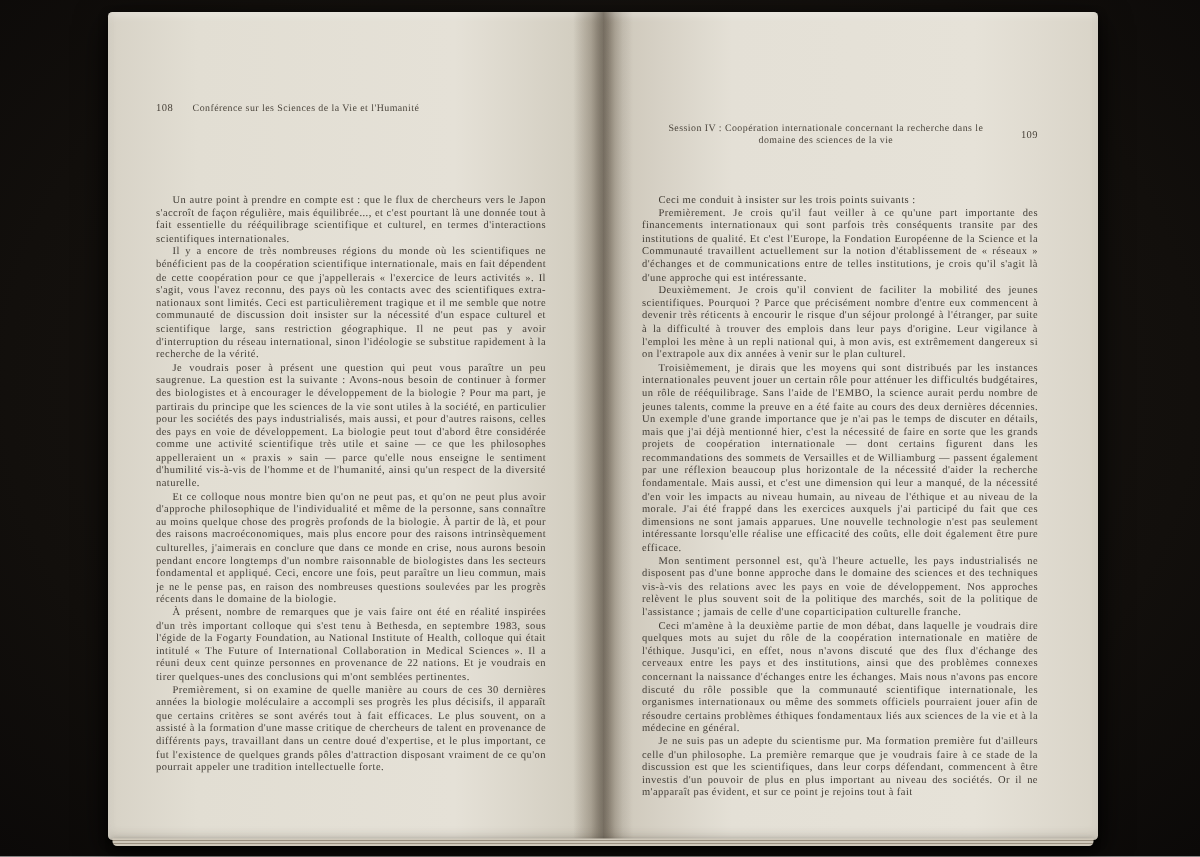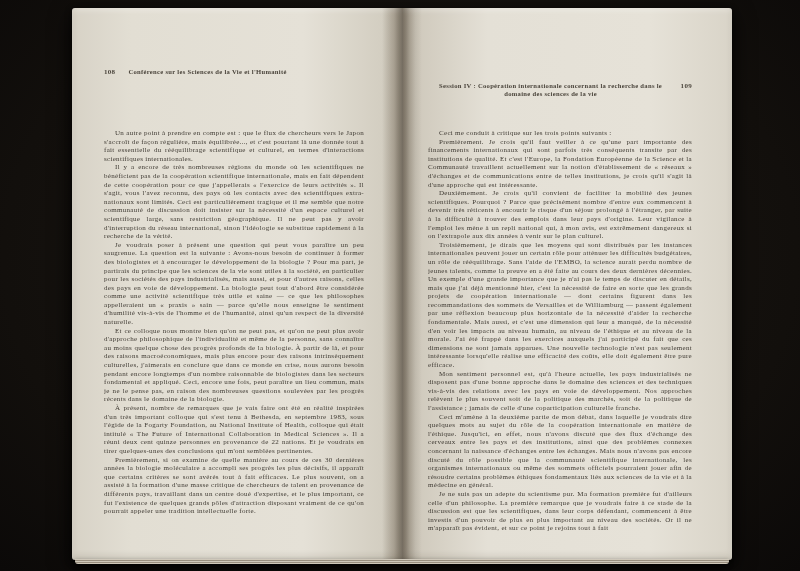--- a/index.html
+++ b/index.html
@@ -67,22 +67,21 @@
       #9a9080 1px, #9a9080 2px);
     box-shadow: 0 2px 4px rgba(0,0,0,0.6);
   }
   .header {
     position: absolute;
     top: 60px;
     font-size: 6.6px;
     letter-spacing: 0.3px;
     color: #4b453c;
     display: flex;
-    align-items: flex-start;
-    font-weight: bold;
+    align-items: center;
   }
   .left-header {
     left: 32px;
     right: 38px;
   }
   .right-header {
     left: 26px;
     right: 40px;
     justify-content: flex-end;
     margin-top: 14px;
@@ -146,21 +145,21 @@
         <p class="para">Premièrement, si on examine de quelle manière au cours de ces 30 dernières années la biologie moléculaire a accompli ses progrès les plus décisifs, il apparaît que certains critères se sont avérés tout à fait efficaces. Le plus souvent, on a assisté à la formation d'une masse critique de chercheurs de talent en provenance de différents pays, travaillant dans un centre doué d'expertise, et le plus important, ce fut l'existence de quelques grands pôles d'attraction disposant vraiment de ce qu'on pourrait appeler une tradition intellectuelle forte.</p>
       </div>
   </div>
 
   <div class="page right">
     <div class="header right-header">
       <span class="htitle">Session IV : Coopération internationale concernant la recherche dans le domaine des sciences de la vie</span>
       <span class="pnum">109</span>
     </div>
     <div class="body-text">
-        <p class="para">Ceci me conduit à critique sur les trois points suivants :</p>
+        <p class="para">Ceci me conduit à insister sur les trois points suivants :</p>
         <p class="para">Premièrement. Je crois qu'il faut veiller à ce qu'une part importante des financements internationaux qui sont parfois très conséquents transite par des institutions de qualité. Et c'est l'Europe, la Fondation Européenne de la Science et la Communauté travaillent actuellement sur la notion d'établissement de « réseaux » d'échanges et de communications entre de telles institutions, je crois qu'il s'agit là d'une approche qui est intéressante.</p>
         <p class="para">Deuxièmement. Je crois qu'il convient de faciliter la mobilité des jeunes scientifiques. Pourquoi ? Parce que précisément nombre d'entre eux commencent à devenir très réticents à encourir le risque d'un séjour prolongé à l'étranger, par suite à la difficulté à trouver des emplois dans leur pays d'origine. Leur vigilance à l'emploi les mène à un repli national qui, à mon avis, est extrêmement dangereux si on l'extrapole aux dix années à venir sur le plan culturel.</p>
         <p class="para">Troisièmement, je dirais que les moyens qui sont distribués par les instances internationales peuvent jouer un certain rôle pour atténuer les difficultés budgétaires, un rôle de rééquilibrage. Sans l'aide de l'EMBO, la science aurait perdu nombre de jeunes talents, comme la preuve en a été faite au cours des deux dernières décennies. Un exemple d'une grande importance que je n'ai pas le temps de discuter en détails, mais que j'ai déjà mentionné hier, c'est la nécessité de faire en sorte que les grands projets de coopération internationale — dont certains figurent dans les recommandations des sommets de Versailles et de Williamburg — passent également par une réflexion beaucoup plus horizontale de la nécessité d'aider la recherche fondamentale. Mais aussi, et c'est une dimension qui leur a manqué, de la nécessité d'en voir les impacts au niveau humain, au niveau de l'éthique et au niveau de la morale. J'ai été frappé dans les exercices auxquels j'ai participé du fait que ces dimensions ne sont jamais apparues. Une nouvelle technologie n'est pas seulement intéressante lorsqu'elle réalise une efficacité des coûts, elle doit également être pure efficace.</p>
         <p class="para">Mon sentiment personnel est, qu'à l'heure actuelle, les pays industrialisés ne disposent pas d'une bonne approche dans le domaine des sciences et des techniques vis-à-vis des relations avec les pays en voie de développement. Nos approches relèvent le plus souvent soit de la politique des marchés, soit de la politique de l'assistance ; jamais de celle d'une coparticipation culturelle franche.</p>
         <p class="para">Ceci m'amène à la deuxième partie de mon débat, dans laquelle je voudrais dire quelques mots au sujet du rôle de la coopération internationale en matière de l'éthique. Jusqu'ici, en effet, nous n'avons discuté que des flux d'échange des cerveaux entre les pays et des institutions, ainsi que des problèmes connexes concernant la naissance d'échanges entre les échanges. Mais nous n'avons pas encore discuté du rôle possible que la communauté scientifique internationale, les organismes internationaux ou même des sommets officiels pourraient jouer afin de résoudre certains problèmes éthiques fondamentaux liés aux sciences de la vie et à la médecine en général.</p>
         <p class="para">Je ne suis pas un adepte du scientisme pur. Ma formation première fut d'ailleurs celle d'un philosophe. La première remarque que je voudrais faire à ce stade de la discussion est que les scientifiques, dans leur corps défendant, commencent à être investis d'un pouvoir de plus en plus important au niveau des sociétés. Or il ne m'apparaît pas évident, et sur ce point je rejoins tout à fait</p>
       </div>
   </div>
 
   <div class="spine-shadow"></div>

